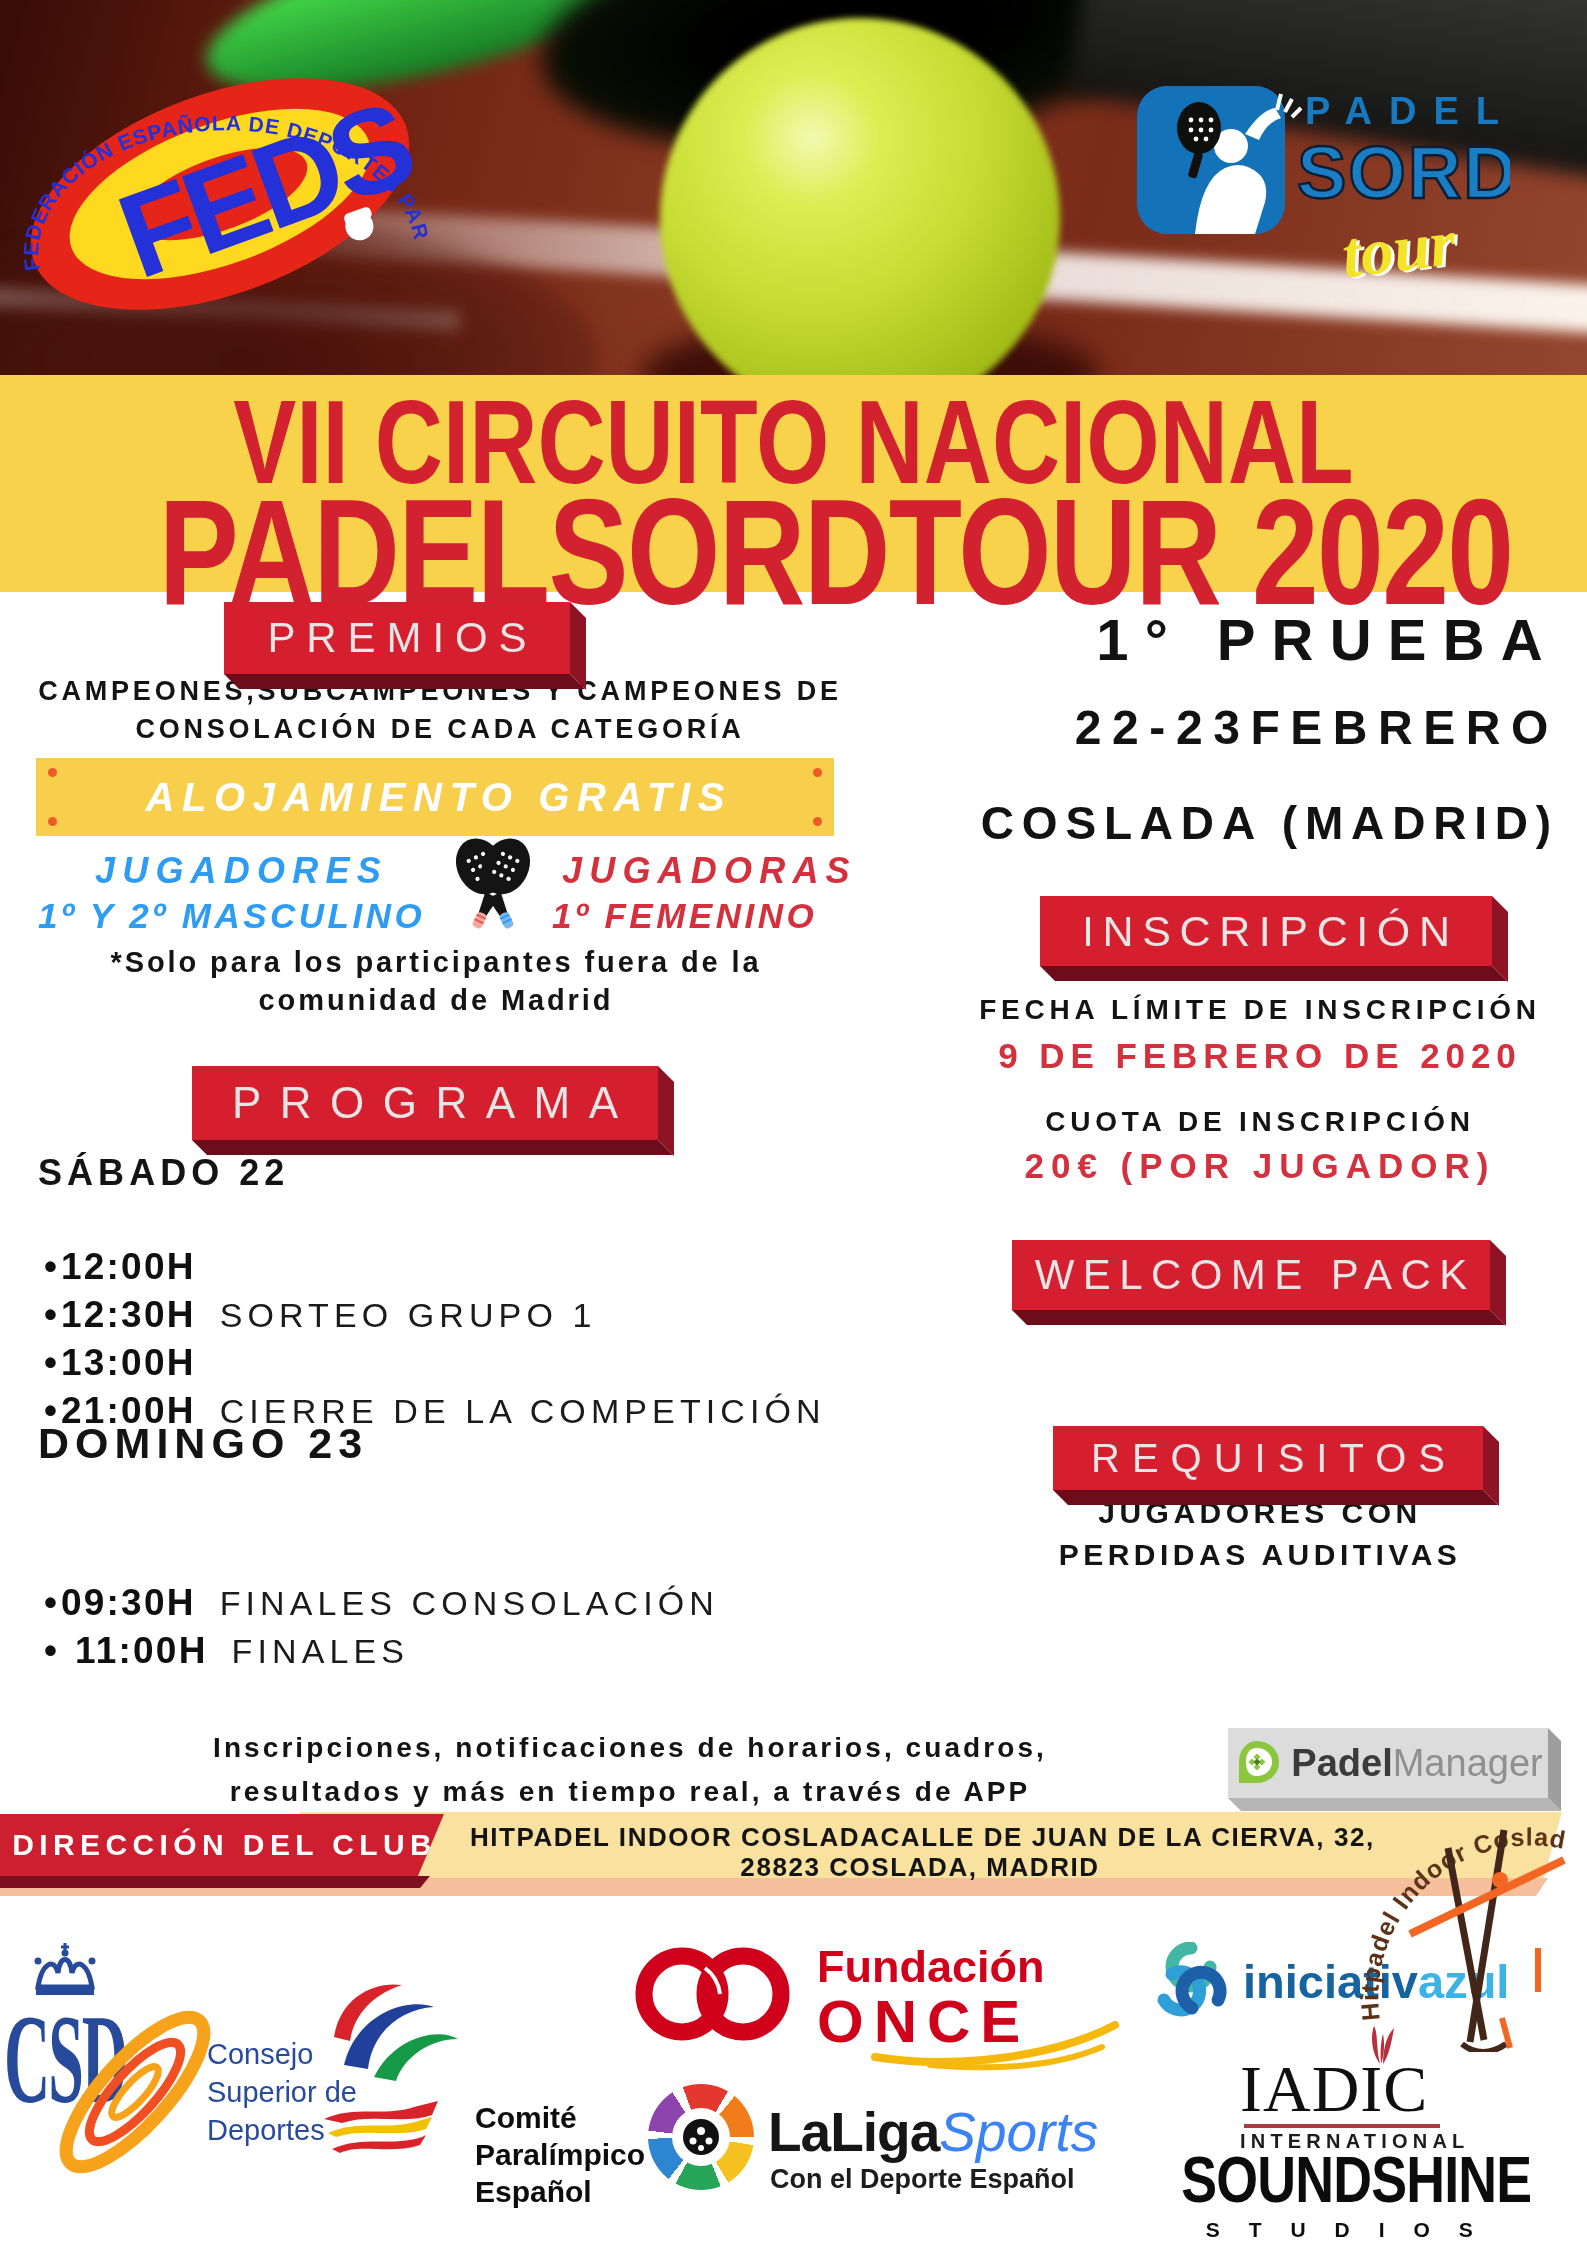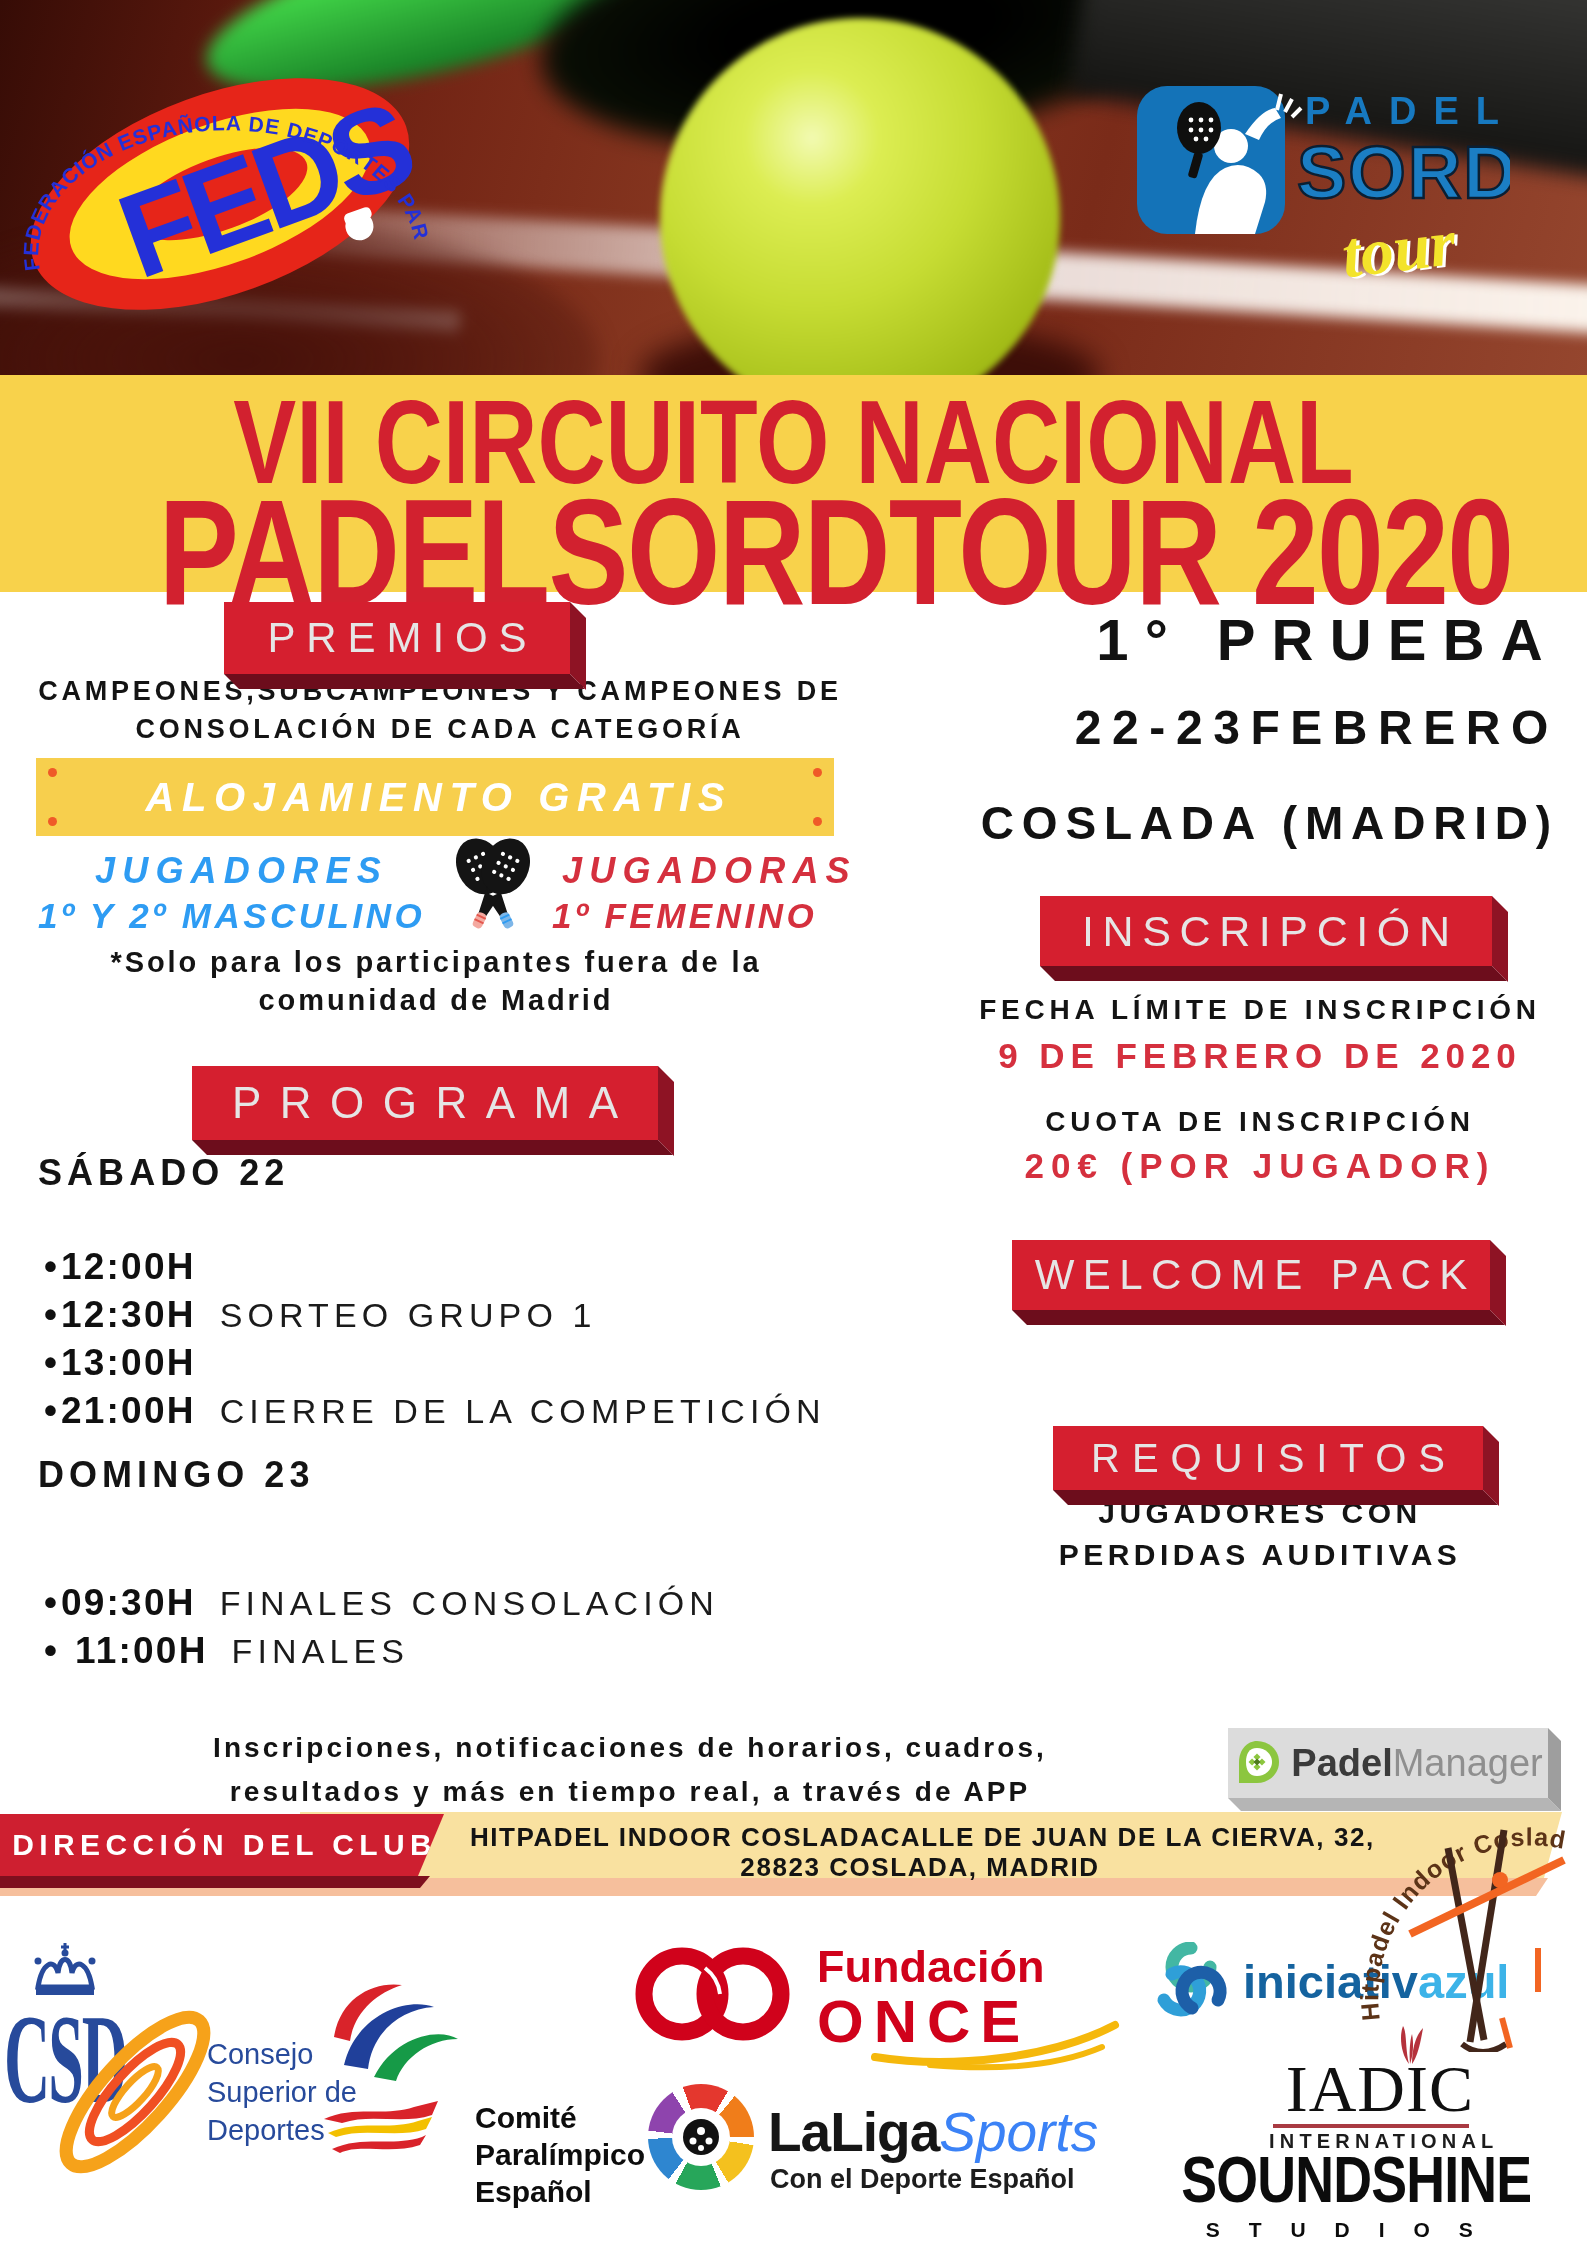--- a/index.html
+++ b/index.html
@@ -201,21 +201,21 @@
   <div class="prow" style="top:1342px;">
     <span class="pbul">•</span>
     <span class="ptime">13:00H</span>
   </div>
   <div class="prow" style="top:1390px;">
     <span class="pbul">•</span>
     <span class="ptime">21:00H</span>
     <span class="plab">CIERRE DE LA COMPETICIÓN</span>
   </div>
 
-  <div class="abs" style="left:38px;top:1454px;font-size:36px;font-weight:700;letter-spacing:.14em;">DOMINGO 23</div>
+  <div class="abs" style="left:38px;top:1419px;font-size:43px;font-weight:700;letter-spacing:.14em;">DOMINGO 23</div>
 
   <div class="prow" style="top:1582px;">
     <span class="pbul">•</span>
     <span class="ptime">09:30H</span>
     <span class="plab">FINALES CONSOLACIÓN</span>
   </div>
   <div class="prow" style="top:1630px;">
     <span class="pbul">•</span>
     <span class="ptime" style="margin-left:18px;">11:00H</span>
     <span class="plab">FINALES</span>
@@ -369,21 +369,21 @@
     <svg class="abs" style="left:5px;top:0;" width="82" height="82" viewBox="0 0 82 82">
       <path d="M41,6 a19,19 0 1 0 19,19" fill="none" stroke="#43b7a3" stroke-width="13" stroke-linecap="round"></path>
       <path d="M14,58 a19,19 0 1 0 8,-26" fill="none" stroke="#2f9fd8" stroke-width="13" stroke-linecap="round"></path>
       <path d="M68,58 a19,19 0 1 0 -26,8" fill="none" stroke="#1d5fa8" stroke-width="13" stroke-linecap="round"></path>
     </svg>
     <div class="abs" style="left:98px;top:12px;font-size:47px;font-weight:700;white-space:nowrap;">
       <span style="color:#15639f;">iniciativ</span><span style="color:#3cb3e8;">azul</span>
     </div>
   </div>
 
-  <div class="abs" style="left:1240px;top:2030px;width:205px;height:120px;text-align:right;margin-left:29px;">
+  <div class="abs" style="left:1240px;top:2030px;width:205px;height:120px;text-align:left;">
     <svg class="abs" style="left:120px;top:-6px;" width="42" height="40" viewBox="0 0 42 40">
       <path d="M20,40 C16,24 18,8 14,2 C10,12 12,30 20,40 Z" fill="#b5323c"></path>
       <path d="M23,40 C23,22 28,10 34,4 C32,16 29,32 23,40 Z" fill="#b5323c"></path>
       <path d="M21,40 C20,28 21,16 23,10 C25,20 24,32 21,40 Z" fill="#b5323c"></path>
     </svg>
     <div class="abs serif" style="left:0;top:26px;width:205px;font-size:66px;color:#101010;letter-spacing:1px;line-height:1;">IADIC</div>
     <div class="abs" style="left:4px;top:94px;width:196px;height:4px;background:#a93a42;"></div>
     <div class="abs" style="left:0;top:100px;width:205px;font-size:20px;font-weight:600;letter-spacing:.26em;color:#1c1c1c;">INTERNATIONAL</div>
   </div>
 

